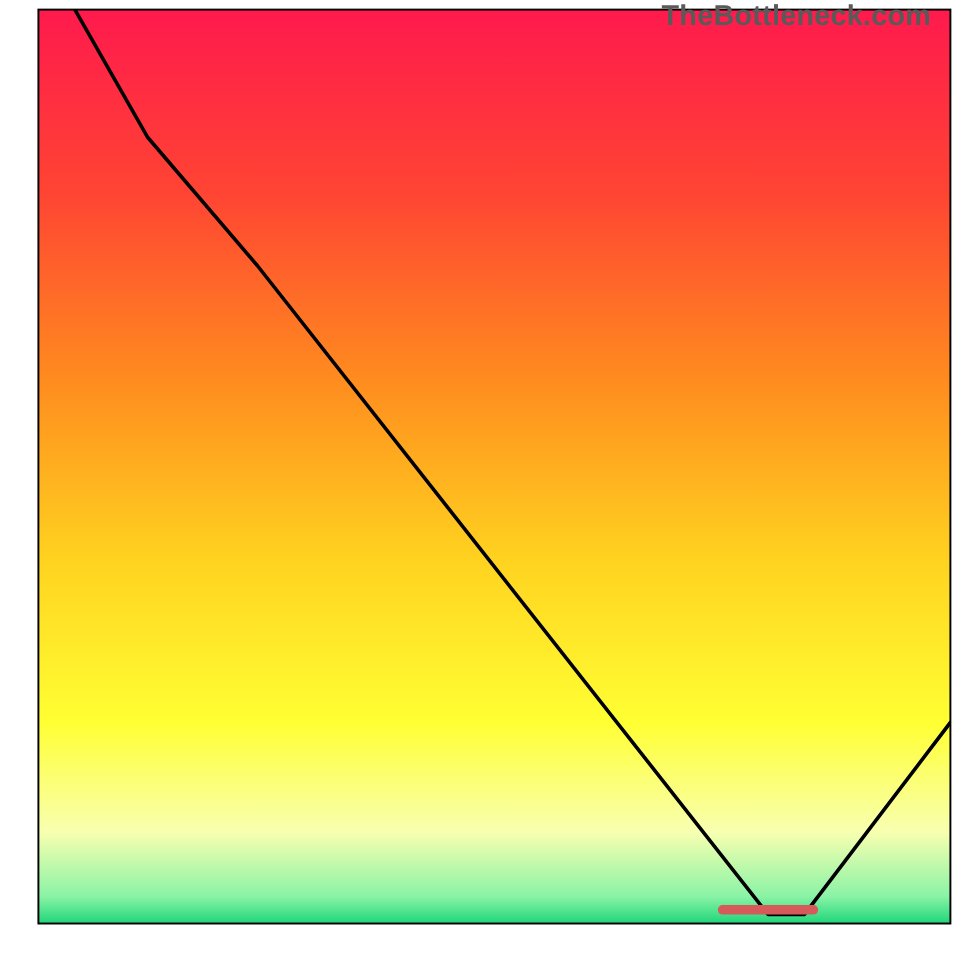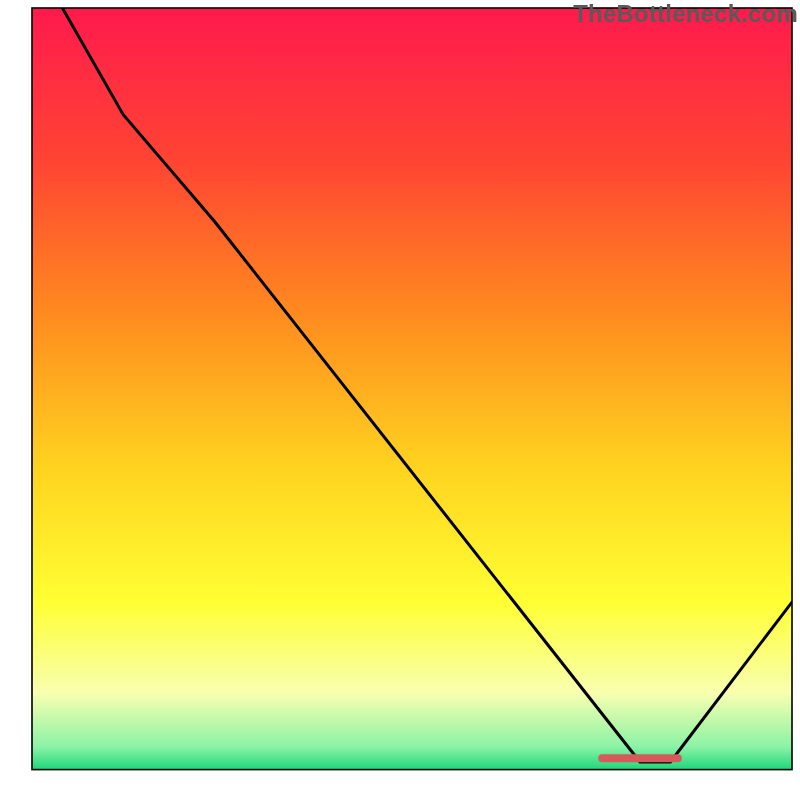--- a/index.html
+++ b/index.html
@@ -12,21 +12,21 @@
     overflow: hidden;
   }
   .container {
     position: relative;
     width: 800px;
     height: 800px;
   }
   .watermark {
     position: absolute;
     top: 0;
-    right: 2px;
+    right: 24px;
     font-size: 24px;
     font-weight: 600;
     color: #5a5a5a;
     letter-spacing: 0.2px;
     z-index: 10;
     margin-left: 43px;
   }
   svg.plot {
     position: absolute;
     top: 0;

